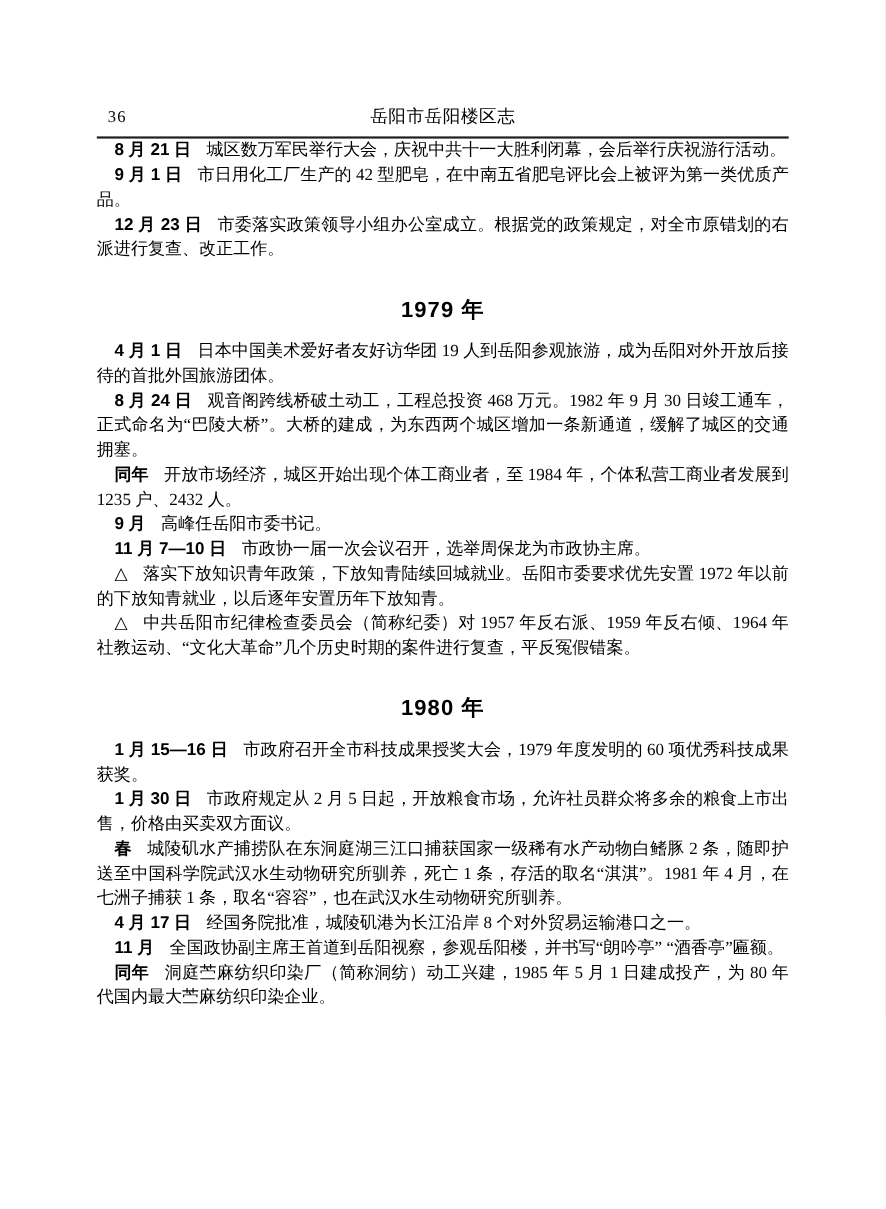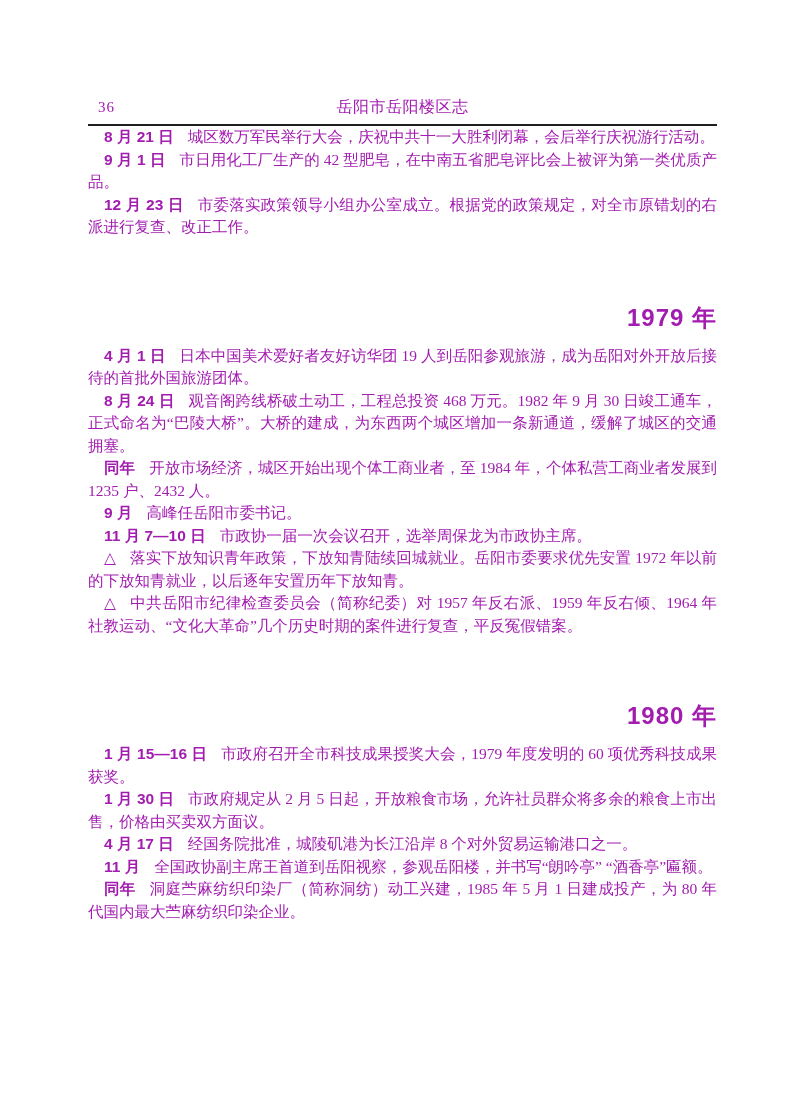--- a/index.html
+++ b/index.html
@@ -2,21 +2,21 @@
 <html><head>
 <meta charset="utf-8">
 <style>
   html, body { margin: 0; padding: 0; background: #e8e8e8; }
   .page {
     position: relative;
     width: 805px;
     height: 1099px;
     margin: 0 auto;
     background: #ffffff;
-    color: #a21caf;
+    color: #000000;
     font-family: "Liberation Serif", "DejaVu Serif", serif;
     overflow: hidden;
     box-sizing: border-box;
   }
   .content { margin: 0 88px; }
 
   
   .header {
     position: relative;
     margin-top: 98px;
@@ -58,25 +58,25 @@
     font-weight: bold;
     margin-right: 14px;
     white-space: nowrap;
   }
   .entry .date.marker {
     font-weight: normal;
     font-family: "Liberation Serif", "DejaVu Serif", serif;
   }
 
   .section-heading {
-    margin: 64px 0 12px 0;
-    text-align: right;
+    margin: 28px 0 12px 0;
+    text-align: center;
     font-family: "Liberation Sans", "DejaVu Sans", sans-serif;
     font-weight: bold;
-    font-size: 24px;
+    font-size: 20px;
     line-height: 30px;
     letter-spacing: 1px;
   }
 </style>
 </head>
 <body>
 
 <div class="page">
   <div class="content">
 
@@ -98,19 +98,20 @@
       <p class="entry"><span class="date">同年</span><span>开放市场经济，城区开始出现个体工商业者，至 1984 年，个体私营工商业者发展到 1235 户、2432 人。</span></p>
       <p class="entry"><span class="date">9 月</span><span>高峰任岳阳市委书记。</span></p>
       <p class="entry"><span class="date">11 月 7—10 日</span><span>市政协一届一次会议召开，选举周保龙为市政协主席。</span></p>
       <p class="entry"><span class="date marker">△</span><span>落实下放知识青年政策，下放知青陆续回城就业。岳阳市委要求优先安置 1972 年以前的下放知青就业，以后逐年安置历年下放知青。</span></p>
       <p class="entry"><span class="date marker">△</span><span>中共岳阳市纪律检查委员会（简称纪委）对 1957 年反右派、1959 年反右倾、1964 年社教运动、“文化大革命”几个历史时期的案件进行复查，平反冤假错案。</span></p>
 
       <h2 class="section-heading">1980 年</h2>
 
       <p class="entry"><span class="date">1 月 15—16 日</span><span>市政府召开全市科技成果授奖大会，1979 年度发明的 60 项优秀科技成果获奖。</span></p>
       <p class="entry"><span class="date">1 月 30 日</span><span>市政府规定从 2 月 5 日起，开放粮食市场，允许社员群众将多余的粮食上市出售，价格由买卖双方面议。</span></p>
+      <p class="entry"><span class="date">春</span><span>城陵矶水产捕捞队在东洞庭湖三江口捕获国家一级稀有水产动物白鳍豚 2 条，随即护送至中国科学院武汉水生动物研究所驯养，死亡 1 条，存活的取名“淇淇”。1981 年 4 月，在七洲子捕获 1 条，取名“容容”，也在武汉水生动物研究所驯养。</span></p>
       <p class="entry"><span class="date">4 月 17 日</span><span>经国务院批准，城陵矶港为长江沿岸 8 个对外贸易运输港口之一。</span></p>
       <p class="entry"><span class="date">11 月</span><span>全国政协副主席王首道到岳阳视察，参观岳阳楼，并书写“朗吟亭” “酒香亭”匾额。</span></p>
       <p class="entry"><span class="date">同年</span><span>洞庭苎麻纺织印染厂（简称洞纺）动工兴建，1985 年 5 月 1 日建成投产，为 80 年代国内最大苎麻纺织印染企业。</span></p>
 
     </div>
   </div>
 </div>
 
 </body></html>

